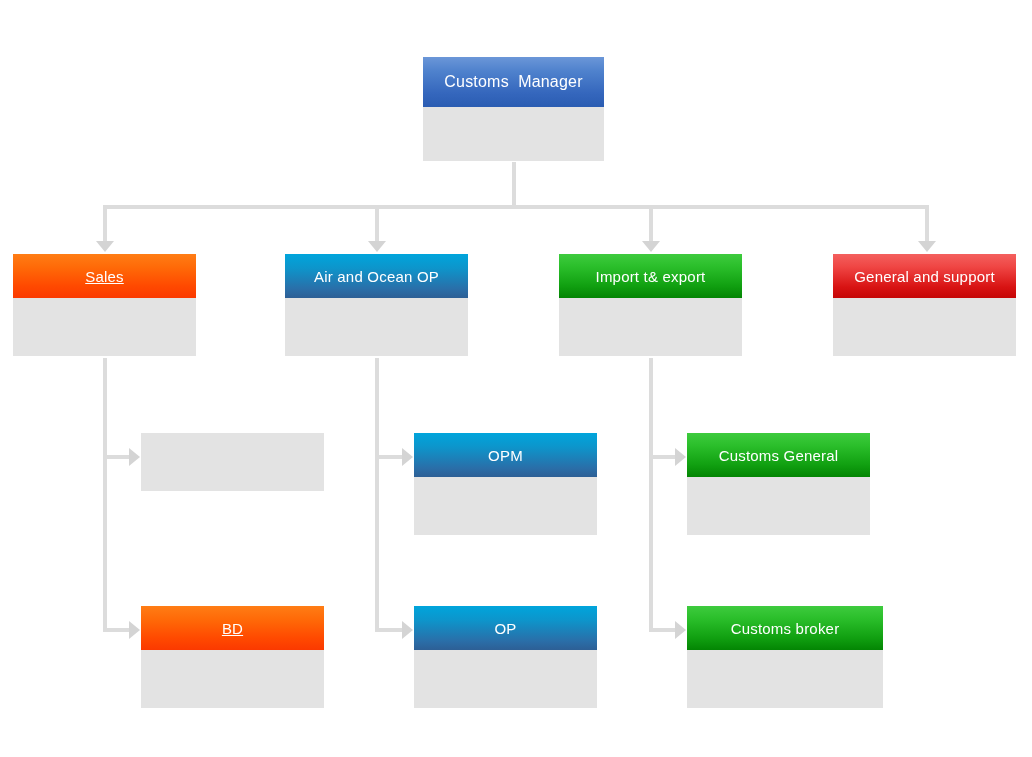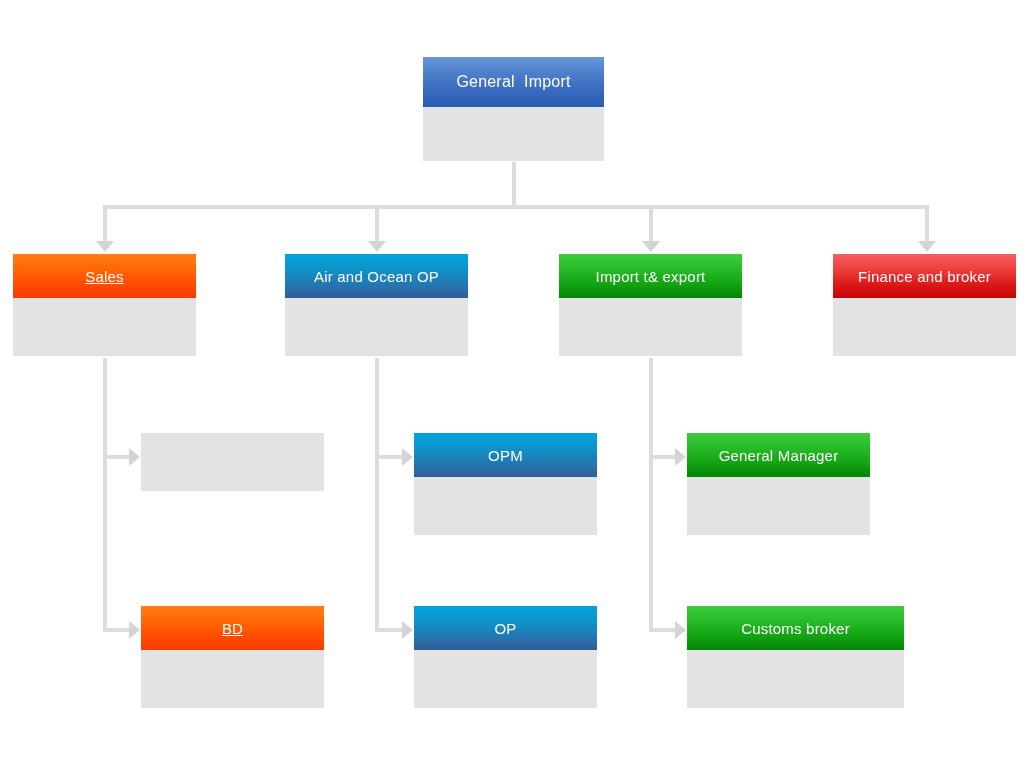--- a/index.html
+++ b/index.html
@@ -122,66 +122,66 @@
   <div class="conn-h" style="left:375px; top:628px; width:28px;"></div>
   <div class="arrow-right" style="left:402px; top:621px;"></div>
 
   <div class="conn-v" style="left:649px; top:358px; height:273px;"></div>
   <div class="conn-h" style="left:649px; top:455px; width:27px;"></div>
   <div class="arrow-right" style="left:675px; top:448px;"></div>
   <div class="conn-h" style="left:649px; top:628px; width:27px;"></div>
   <div class="arrow-right" style="left:675px; top:621px;"></div>
 
   <div class="node lvl-root" style="left:423px; top:57px; width:181px;">
-    <div class="node-header theme-blue">General  Import</div>
+    <div class="node-header theme-blue">Customs  Manager</div>
     <div class="node-body"></div>
   </div>
 
   <div class="node lvl-2" style="left:13px; top:254px; width:183px;">
     <div class="node-header theme-orange">Sales</div>
     <div class="node-body"></div>
   </div>
 
   <div class="node lvl-2" style="left:559px; top:254px; width:183px;">
     <div class="node-header theme-green">Import t&amp; export</div>
     <div class="node-body"></div>
   </div>
 
   <div class="node lvl-2" style="left:285px; top:254px; width:183px;">
     <div class="node-header theme-cyan">Air and Ocean OP</div>
     <div class="node-body"></div>
   </div>
 
   <div class="node lvl-2" style="left:833px; top:254px; width:183px;">
-    <div class="node-header theme-red">Finance and broker</div>
+    <div class="node-header theme-red">General and support</div>
     <div class="node-body"></div>
   </div>
 
   <div class="node lvl-3" style="left:141px; top:433px; width:183px;">
     <div class="node-body"></div>
   </div>
 
   <div class="node lvl-3" style="left:414px; top:433px; width:183px;">
     <div class="node-header theme-cyan">OPM</div>
     <div class="node-body"></div>
   </div>
 
   <div class="node lvl-3" style="left:687px; top:433px; width:183px;">
-    <div class="node-header theme-green">General Manager</div>
+    <div class="node-header theme-green">Customs General</div>
     <div class="node-body"></div>
   </div>
 
   <div class="node lvl-3" style="left:141px; top:606px; width:183px;border-radius:27px;">
     <div class="node-header theme-orange">BD</div>
     <div class="node-body"></div>
   </div>
 
   <div class="node lvl-3" style="left:414px; top:606px; width:183px;">
     <div class="node-header theme-cyan">OP</div>
     <div class="node-body"></div>
   </div>
 
-  <div class="node lvl-3" style="left:687px; top:606px; width:217px;">
+  <div class="node lvl-3" style="left:687px; top:606px; width:196px;">
     <div class="node-header theme-green">Customs broker</div>
     <div class="node-body"></div>
   </div>
 
 </div>
 
 </body></html>

